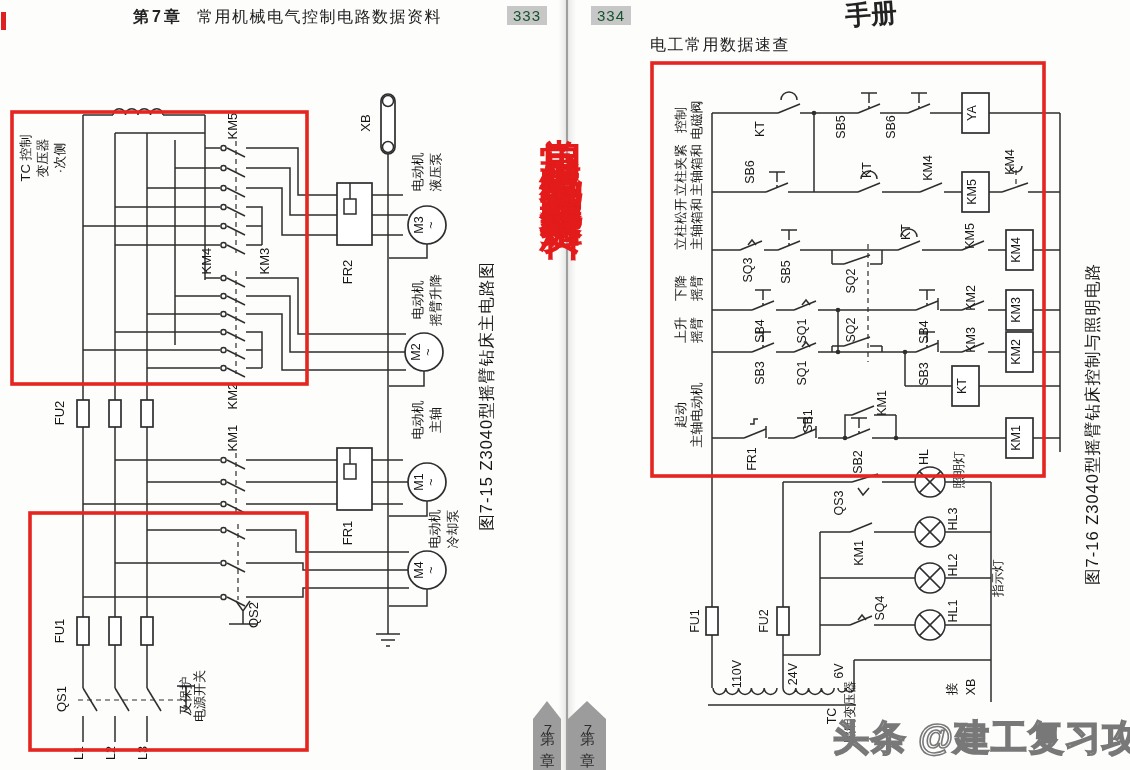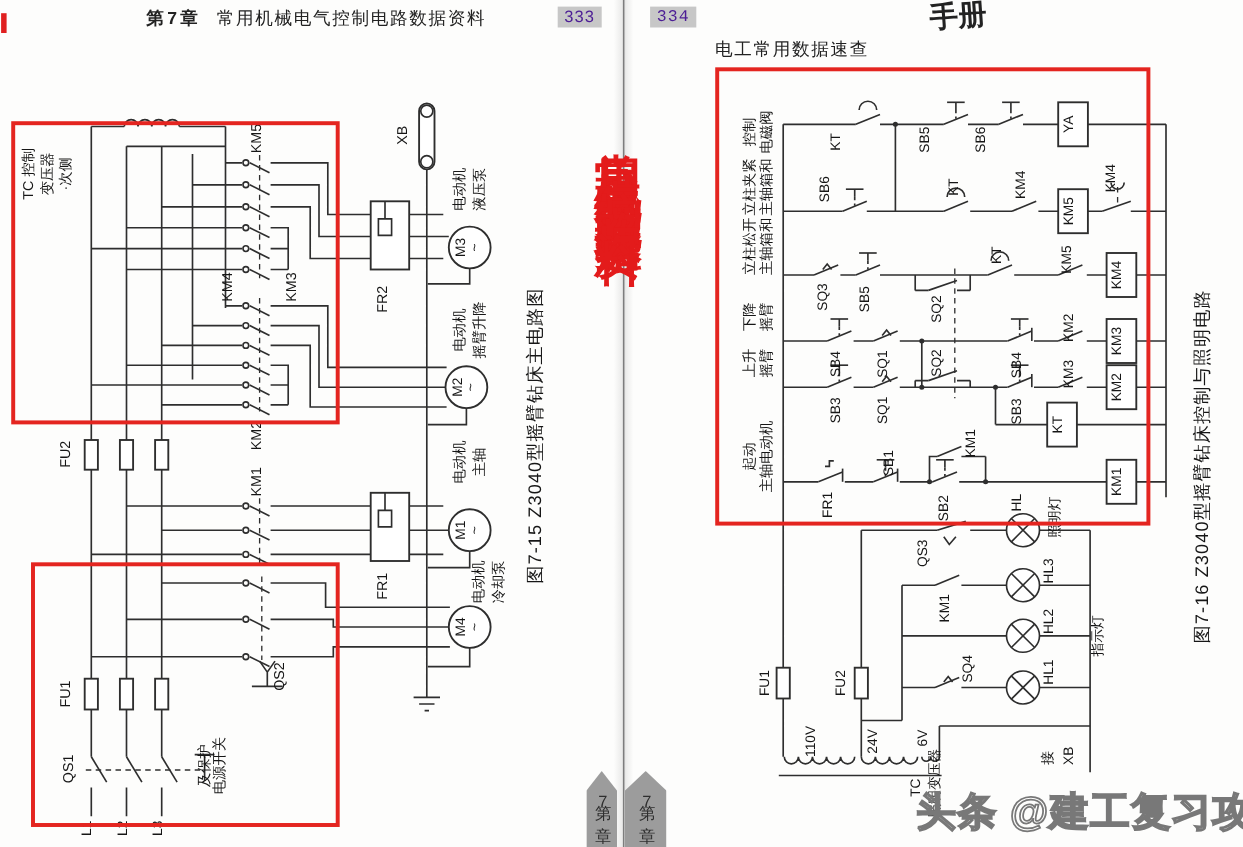--- a/index.html
+++ b/index.html
@@ -2,24 +2,24 @@
 <html><head>
 <meta charset="utf-8">
 <style>
   html,body{margin:0;padding:0;background:#e8e8e8;}
   .page{position:relative;width:1130px;height:770px;background:#fdfdfc;overflow:hidden;
         font-family:"Liberation Sans",sans-serif;color:#1c1c1c;}
   
   .hdr{position:absolute;top:7px;font-size:16px;letter-spacing:1.5px;color:#222;white-space:nowrap;}
   .hdr-ch{left:133px;font-weight:bold;letter-spacing:3px;}
   .hdr-ti{left:197px;}
-  .badge{position:absolute;top:6px;background:#c7c7c7;color:#4c1d95;font-size:15px;
+  .badge{position:absolute;top:6px;background:#c7c7c7;color:#14532d;font-size:15px;
          padding:1px 6px;letter-spacing:1px;}
   .b333{left:507px;}
-  .b334{left:591px;font-family:Liberation Mono, monospace;}
+  .b334{left:591px;}
   .hdrR-ti{left:650px;margin-top:28px;}
   .hdr-script{position:absolute;left:845px;top:-3px;font-size:26px;font-weight:bold;
               font-family:"Liberation Serif",serif;transform:rotate(-4deg);color:#222;}
   
   .fold{position:absolute;left:558px;top:0;width:18px;height:770px;
         background:linear-gradient(90deg,rgba(0,0,0,0) 0%,rgba(0,0,0,.07) 40%,rgba(0,0,0,.22) 50%,rgba(0,0,0,.07) 60%,rgba(0,0,0,0) 100%);}
   
   .redtitle{position:absolute;left:536px;top:104px;writing-mode:vertical-rl;text-orientation:upright;
             font-family:"Liberation Serif",serif;font-weight:700;font-size:43px;line-height:50px;
             letter-spacing:6px;color:#e31b1b;z-index:5;}

